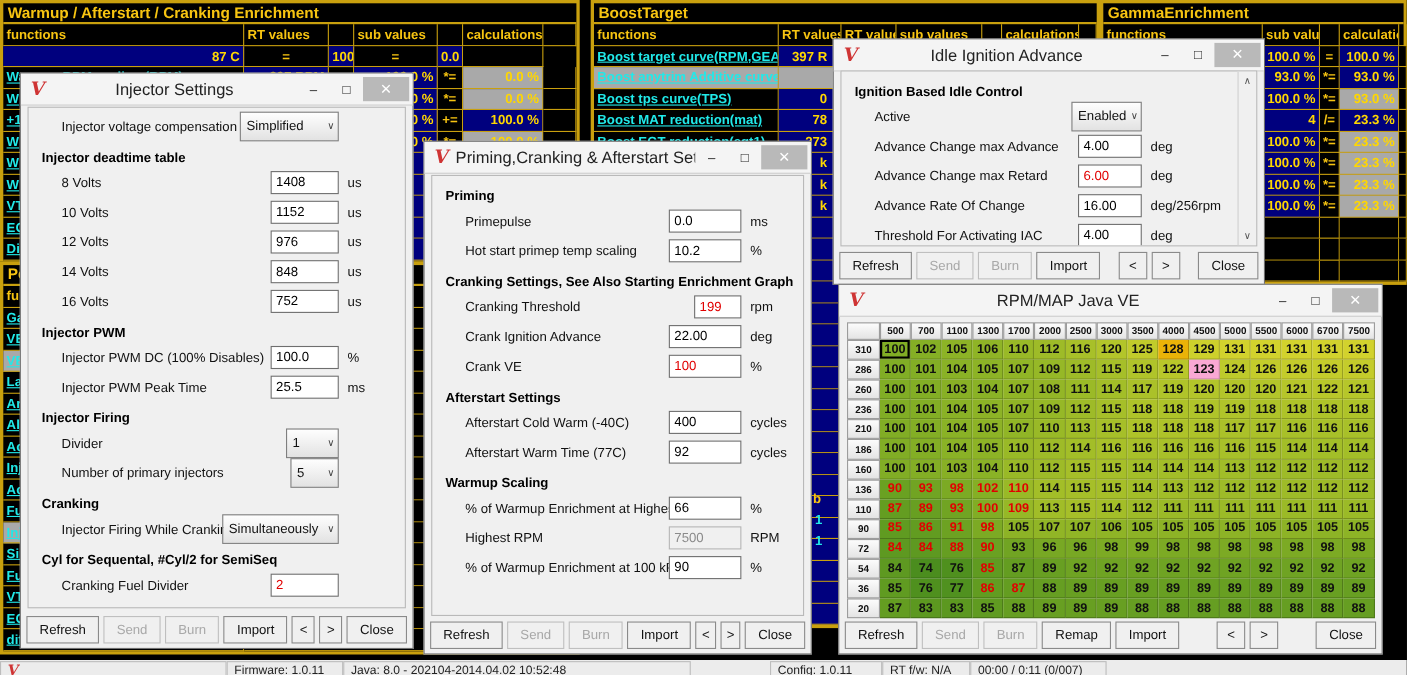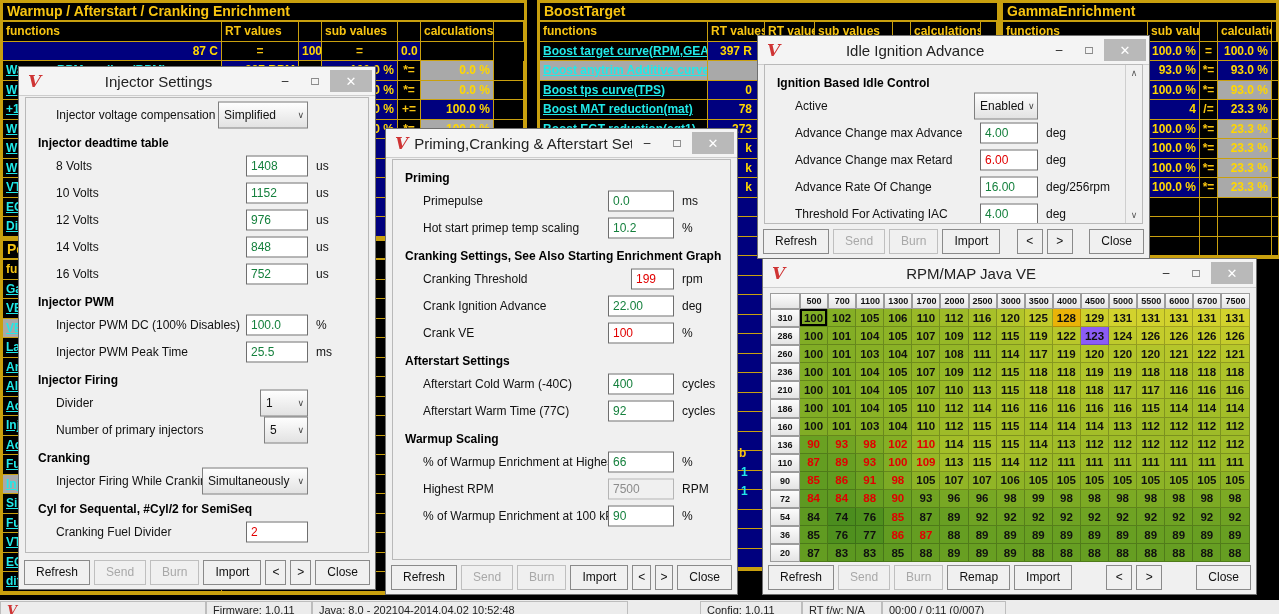--- a/index.html
+++ b/index.html
@@ -36,21 +36,21 @@
   .ttitle{flex:1;text-align:center;font-size:15px;color:#222;white-space:nowrap;overflow:hidden;}
   .ttitle.left{text-align:left;}
   .wbtn{width:30px;height:22px;display:flex;align-items:center;justify-content:center;font-size:12px;color:#222;cursor:default;}
   .wbtn.wclose{width:42px;background:#b9b9b9;color:#fff;font-size:13px;}
   .panel{position:absolute;border:1px solid #b9b9b9;background:#f0f0f0;overflow:hidden;box-sizing:border-box;}
 
   .f-h{font-weight:bold;font-size:12px;color:#000;padding:7px 0 1px 12px;height:16px;line-height:16px;white-space:nowrap;}
   .f-row{position:relative;}
   .f-lab{position:absolute;left:30px;top:50%;transform:translateY(-50%);font-size:12px;color:#111;white-space:nowrap;}
   .f-ctrl{position:absolute;top:50%;transform:translateY(-50%);height:21px;box-sizing:border-box;}
-  .f-in{border:1px solid #6e6e6e;background:#fff;color:#15803d;font:12px "Liberation Sans",sans-serif;
+  .f-in{border:1px solid #6e6e6e;background:#fff;color:#000000;font:12px "Liberation Sans",sans-serif;
     padding:0 4px;width:100%;height:100%;box-sizing:border-box;outline:none;}
   .f-in.red{color:#e10000;}
   .f-in.dis{background:#f0f0f0;color:#8b8b8b;border-color:#b5b5b5;}
   .f-sel{display:flex;align-items:center;justify-content:space-between;border:1px solid #7f7f7f;
     background:linear-gradient(#fefefe,#e2e2e2);font-size:12px;color:#111;padding:0 3px 0 5px;height:100%;box-sizing:border-box;}
   .f-sel .arr{font-size:9px;color:#444;margin-left:4px;}
   .f-unit{position:absolute;top:50%;transform:translateY(-50%);font-size:12px;color:#111;white-space:nowrap;}
 
   .btnbar{position:absolute;left:5px;right:5px;bottom:4px;height:26px;display:flex;align-items:center;gap:4px;}
   .btn{height:25px;padding:0 11px;background:#f0f0f0;border:1px solid #8a8a8a;font-size:12px;color:#111;
@@ -886,21 +886,21 @@
         <div class="vc" style="background: rgb(129, 173, 37);">100</div>
         <div class="vc" style="background: rgb(131, 174, 37);">101</div>
         <div class="vc" style="background: rgb(138, 178, 38);">104</div>
         <div class="vc" style="background: rgb(141, 179, 38);">105</div>
         <div class="vc" style="background: rgb(145, 181, 38);">107</div>
         <div class="vc" style="background: rgb(150, 184, 39);">109</div>
         <div class="vc" style="background: rgb(158, 187, 40);">112</div>
         <div class="vc" style="background: rgb(166, 191, 41);">115</div>
         <div class="vc" style="background: rgb(176, 196, 42);">119</div>
         <div class="vc" style="background: rgb(185, 199, 42);">122</div>
-        <div class="vc" style="background: #8b5cf6;">123</div>
+        <div class="vc" style="background: #f9a8d4;">123</div>
         <div class="vc" style="background: rgb(190, 202, 43);">124</div>
         <div class="vc" style="background: rgb(196, 204, 43);">126</div>
         <div class="vc" style="background: rgb(196, 204, 43);">126</div>
         <div class="vc" style="background: rgb(196, 204, 43);">126</div>
         <div class="vc" style="background: rgb(196, 204, 43);">126</div>
         <div class="vh">260</div>
         <div class="vc" style="background: rgb(129, 173, 37);">100</div>
         <div class="vc" style="background: rgb(131, 174, 37);">101</div>
         <div class="vc" style="background: rgb(136, 176, 37);">103</div>
         <div class="vc" style="background: rgb(138, 178, 38);">104</div>

